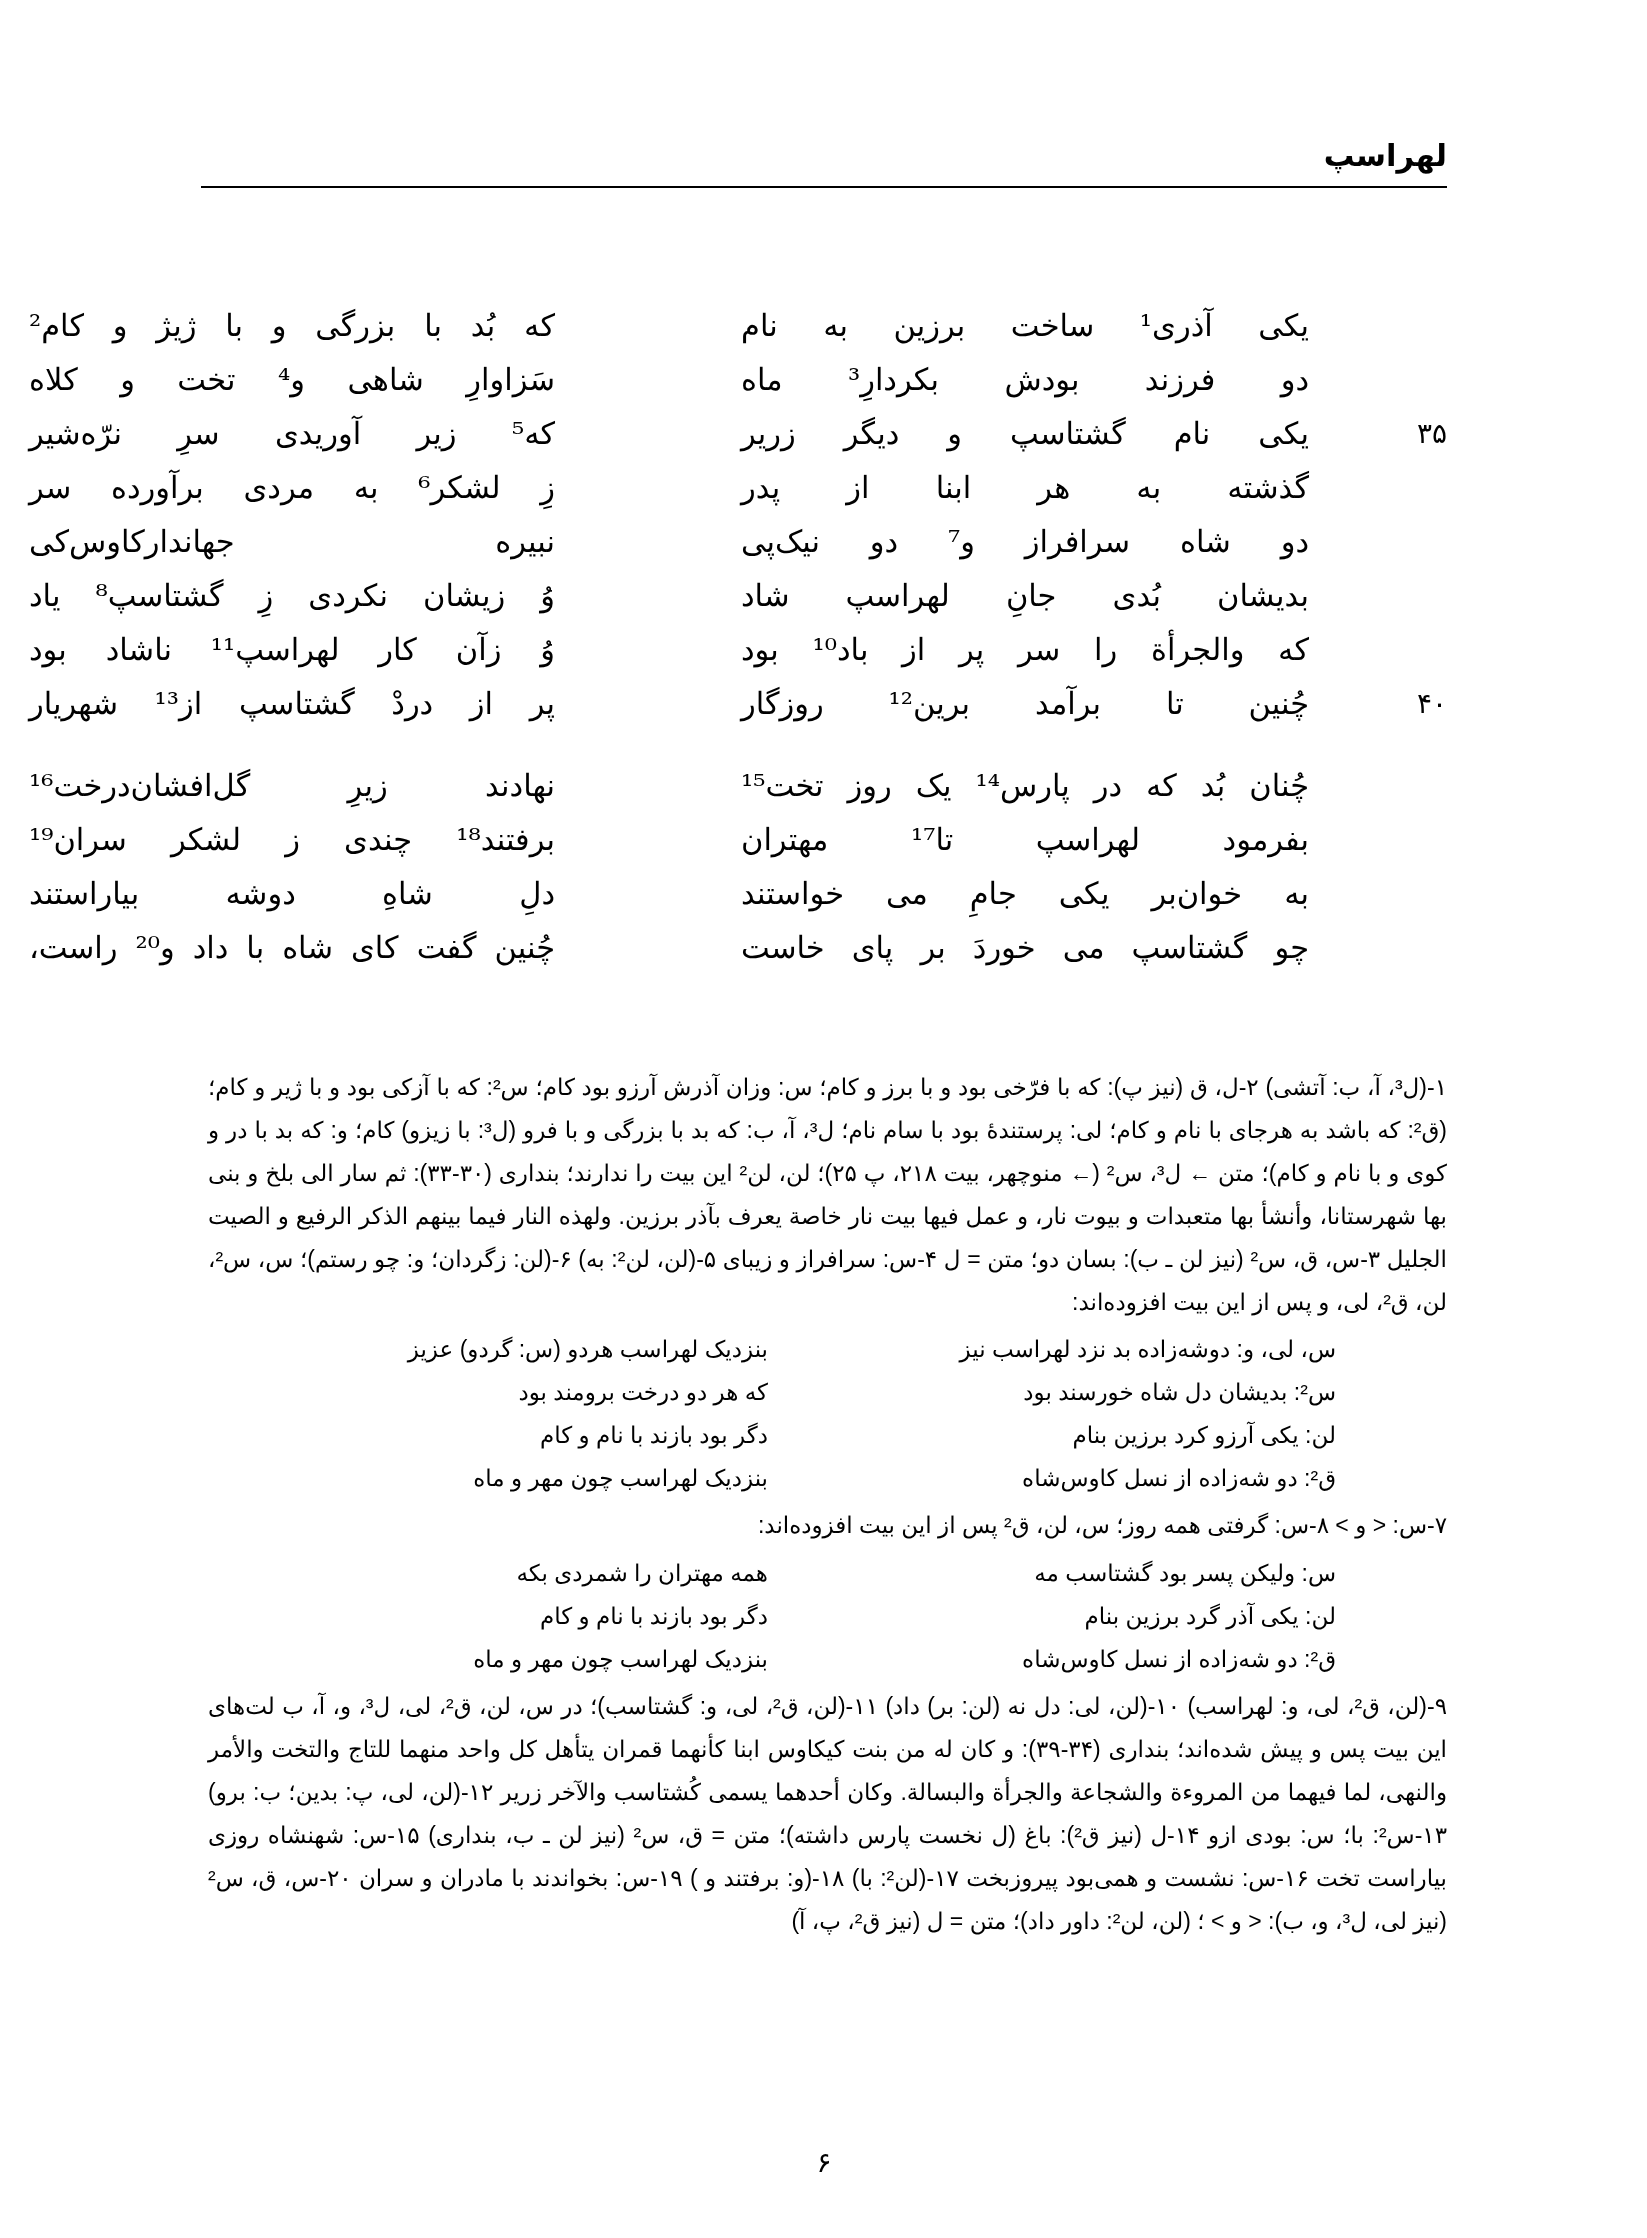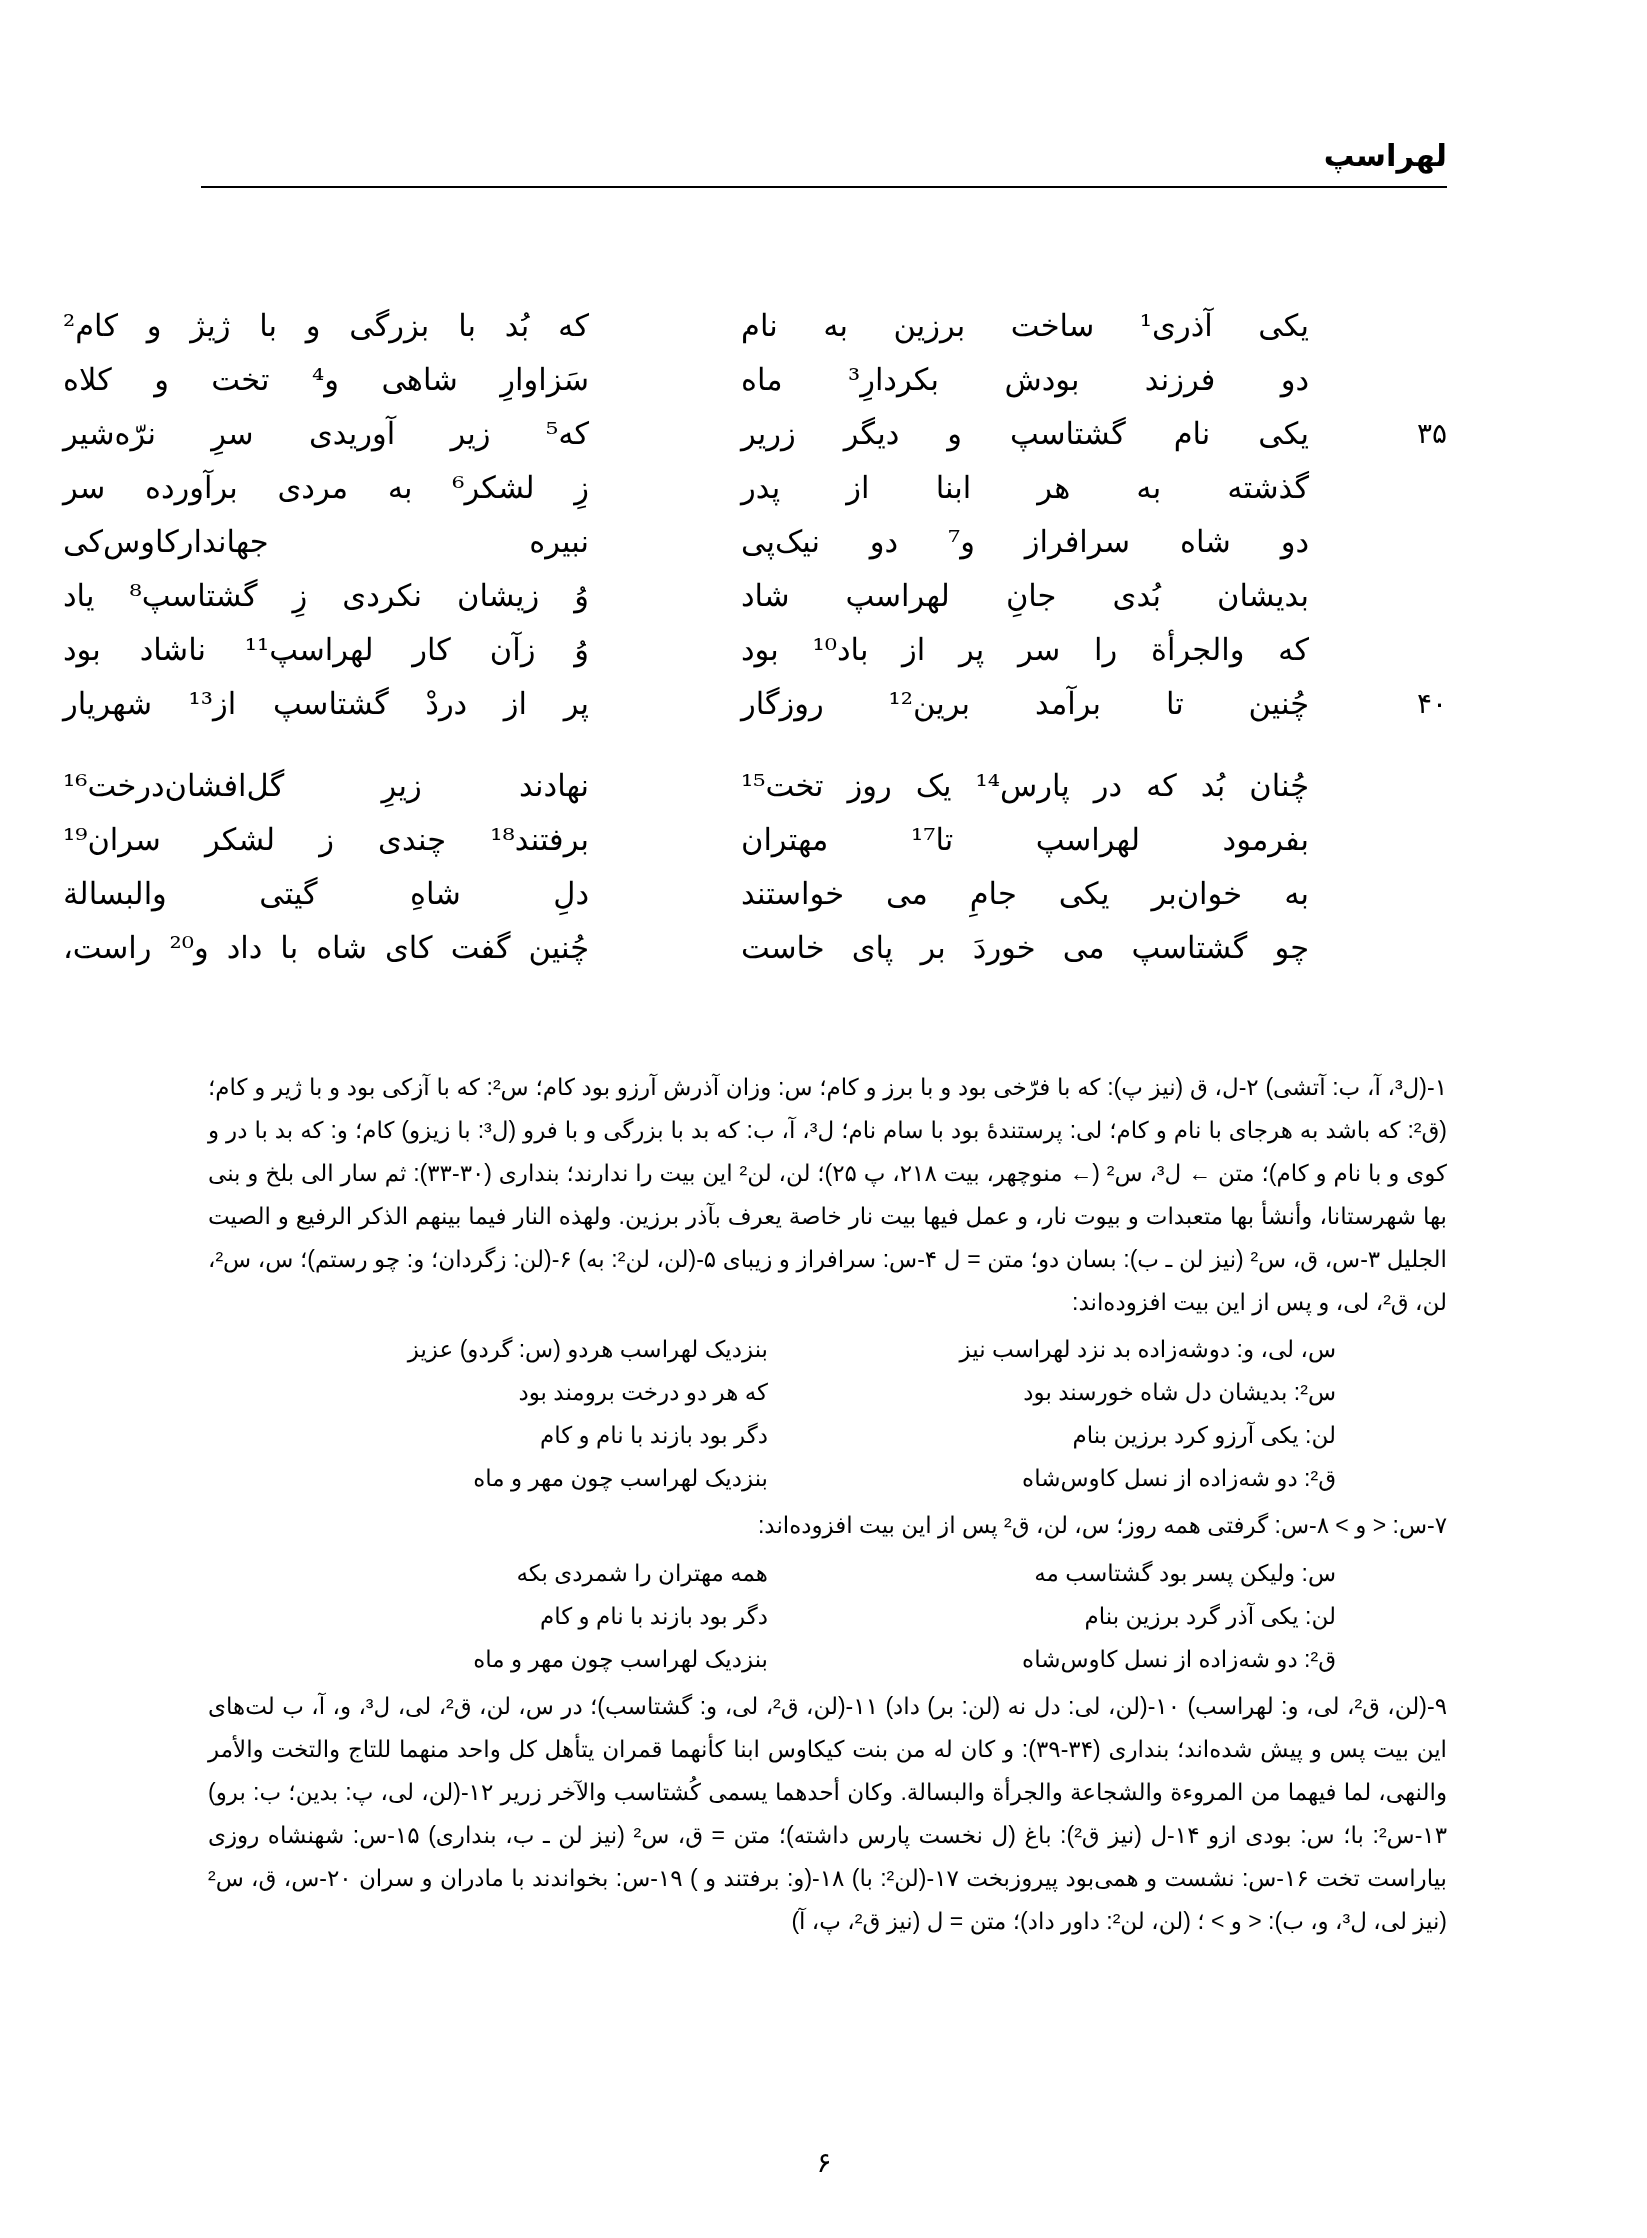--- a/index.html
+++ b/index.html
@@ -28,21 +28,21 @@
     .bayt .num {
       position: absolute; right: 0; width: 55px; text-align: right;
       font-size: 28px; font-family: "DejaVu Sans", sans-serif;
     }
     .bayt .m1 {
       position: absolute; right: 138px; width: 568px;
       font-size: 30.5px; text-align: justify; text-align-last: justify;
       white-space: nowrap;
     }
     .bayt .m2 {
-      position: absolute; right: 858px; width: 526px;
+      position: absolute; right: 892px; width: 526px;
       font-size: 30.5px; text-align: justify; text-align-last: justify;
       white-space: nowrap;
     }
     .notes {
       position: absolute; top: 1066px; right: 201px; left: 208px;
       font-size: 23px; line-height: 43px; font-family: Liberation Sans, sans-serif;
       text-align: justify;
     }
     .notes p { margin: 0; }
     .verse-table {
@@ -113,21 +113,21 @@
           <span class="m2">نهادند زیرِ گل‌افشان‌درخت¹⁶</span>
         </div>
       <div class="bayt">
           <span class="num"></span>
           <span class="m1">بفرمود لهراسپ تا¹⁷ مهتران</span>
           <span class="m2">برفتند¹⁸ چندی ز لشکر سران¹⁹</span>
         </div>
       <div class="bayt">
           <span class="num"></span>
           <span class="m1">به خوان‌بر یکی جامِ می خواستند</span>
-          <span class="m2">دلِ شاهِ گیتی والبسالة</span>
+          <span class="m2">دلِ شاهِ دوشه بیاراستند</span>
         </div>
       <div class="bayt">
           <span class="num"></span>
           <span class="m1">چو گشتاسپ می خوردَ بر پای خاست</span>
           <span class="m2">چُنین گفت کای شاه با داد و²⁰ راست،</span>
         </div>
     </div>
   </div>
 
   <div class="notes">

